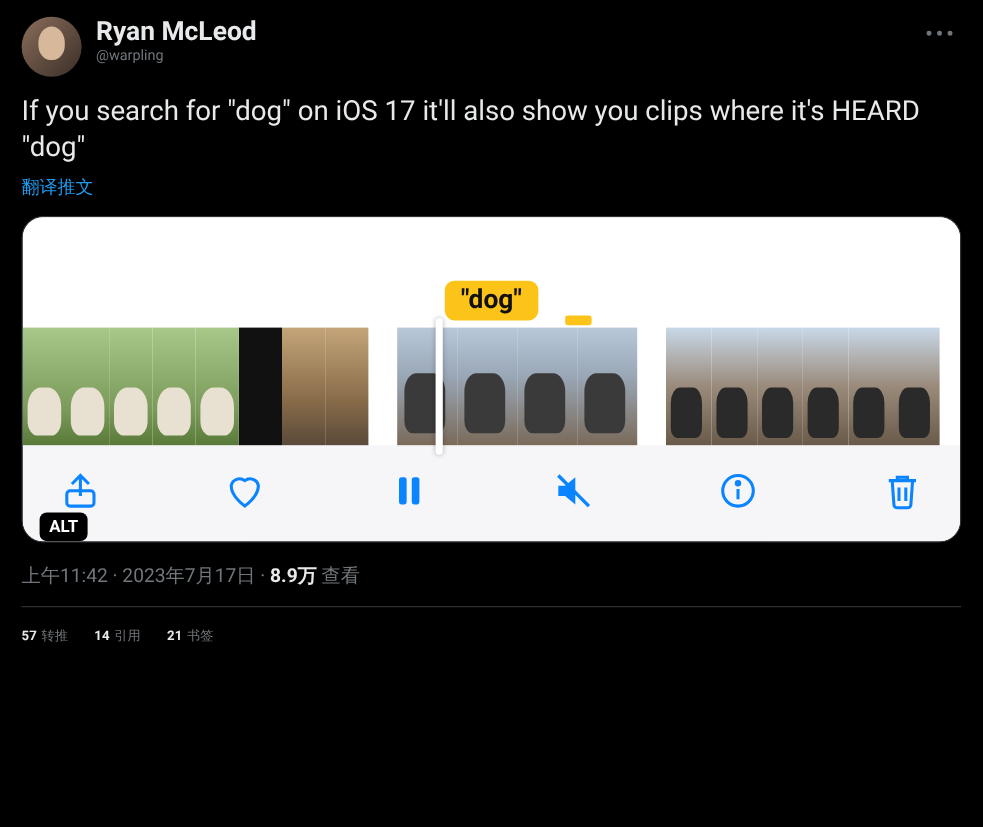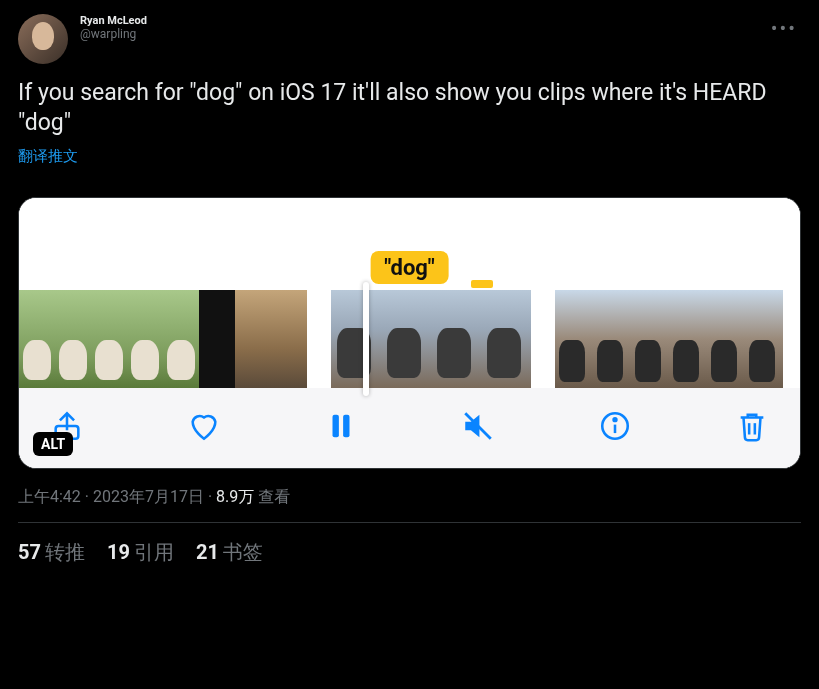--- a/index.html
+++ b/index.html
@@ -31,33 +31,33 @@
   }
   .avatar::after {
     content: "";
     position: absolute;
     top: 8px; left: 14px;
     width: 22px; height: 28px;
     background: #d7b89a;
     border-radius: 50% 50% 45% 45%;
   }
   .name-block { flex: 1; }
-  .display-name { font-weight: 700; font-size: 11px; color: #e7e9ea; }
+  .display-name { font-weight: 700; font-size: 22px; color: #e7e9ea; }
   .handle { font-size: 12px; color: #71767b; }
   .more { color: #71767b; font-size: 20px; letter-spacing: 2px; padding: 2px 4px; }
   .body-text {
     font-size: 23px;
     line-height: 1.3;
     color: #e7e9ea;
     margin-bottom: 8px;
   }
   .translate-link {
     color: #1d9bf0;
     font-size: 15px;
-    margin-bottom: 31px;
+    margin-bottom: 14px;
     display: inline-block;
   }
   .media-card {
     background: #fff;
     border-radius: 18px;
     overflow: hidden;
     width: 100%;
     border: 1px solid #2f3336;
     position: relative;
   }
@@ -141,41 +141,41 @@
     display: flex;
     align-items: center;
     justify-content: center;
     width: 40px;
     height: 40px;
   }
   .tb-btn svg { width: 34px; height: 34px; }
   .alt-badge {
     position: absolute;
     left: 14px;
-    bottom: 12px;
+    bottom: 0;
     background: #000;
     color: #fff;
     font-weight: 700;
     font-size: 14px;
     padding: 4px 8px;
     border-radius: 6px;
   }
   .meta-row {
     color: #71767b;
     font-size: 16px;
     margin-top: 18px;
     padding-bottom: 14px;
     border-bottom: 1px solid #2f3336;
   }
-  .meta-row .views-count { color: #e7e9ea; font-weight: 400; }
+  .meta-row .views-count { color: #e7e9ea; font-weight: 700; }
   .stats-row {
     display: flex;
     gap: 22px;
     padding-top: 16px;
-    font-size: 20px;
+    font-size: 11px;
     color: #71767b;
   }
   .stats-row .num { color: #e7e9ea; font-weight: 700; margin-right: 4px; }
 </style>
 </head>
 <body>
 
 <div class="tweet">
 
   <div class="header">
@@ -264,28 +264,28 @@
             <line x1="10" y1="10" x2="10" y2="18"></line>
             <line x1="14" y1="10" x2="14" y2="18"></line>
         </svg>
       </div>
     </div>
 
     <div class="alt-badge">ALT</div>
   </div>
 
   <div class="meta-row">
-    <span>上午4:42</span><span> · </span><span>2023年7月17日</span><span> · </span><span class="views-count">8.9万</span><span> 查看</span>
+    <span>上午11:42</span><span> · </span><span>2023年7月17日</span><span> · </span><span class="views-count">8.9万</span><span> 查看</span>
   </div>
 
   <div class="stats-row">
     <div>
       <span class="num">57</span><span>转推</span>
     </div>
     <div>
-      <span class="num">19</span><span>引用</span>
+      <span class="num">14</span><span>引用</span>
     </div>
     <div>
       <span class="num">21</span><span>书签</span>
     </div>
   </div>
 
 </div>
 
 </body></html>

